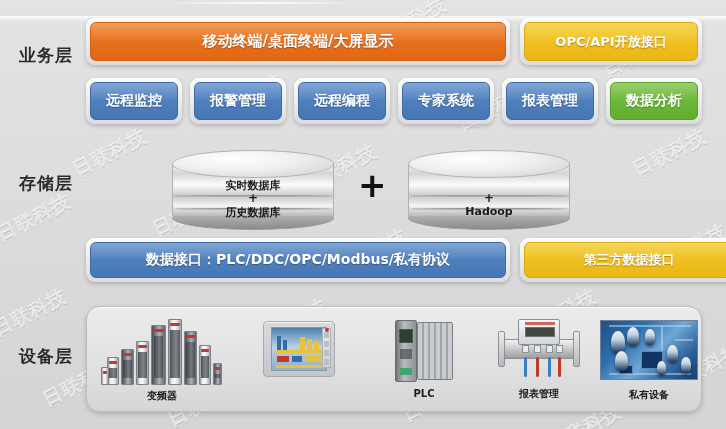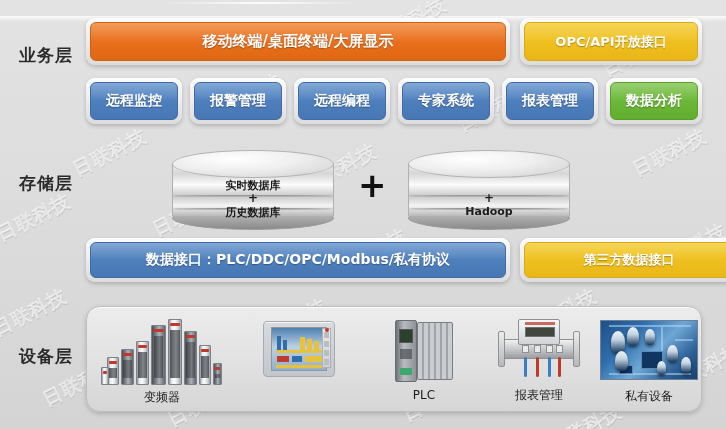--- a/index.html
+++ b/index.html
@@ -119,21 +119,21 @@
     border-radius:14px;
     background:linear-gradient(180deg,#ececec 0%,#e2e2e2 50%,#d6d6d7 100%);
     border:1px solid #bdbdbd;
     box-shadow: 0 2px 5px rgba(0,0,0,0.18), inset 0 1px 0 rgba(255,255,255,0.9);
   }
   .device {
     position:absolute; text-align:center;
   }
   .device-art { position:relative; margin:0 auto; }
   .device-label {
-    font-size:12px; font-weight:400; color:#1c1c1c;
+    font-size:10px; font-weight:700; color:#1c1c1c;
     font-family:"DejaVu Sans","Liberation Sans",sans-serif;
     margin-top:2px;
   }
 
   
   .vfd { position:absolute; border-radius:1px;
     background:linear-gradient(90deg,#8d9096 0%,#e8eaec 22%,#fbfcfd 48%,#d3d6da 75%,#9aa0a6 100%);
     border:1px solid #7e8288; }
   .vfd .cap { position:absolute; left:10%; right:10%; top:3px; height:3px; background:#c0392b; border-radius:1px;}
   .vfd .strip { position:absolute; left:12%; right:12%; top:10px; bottom:6px;

